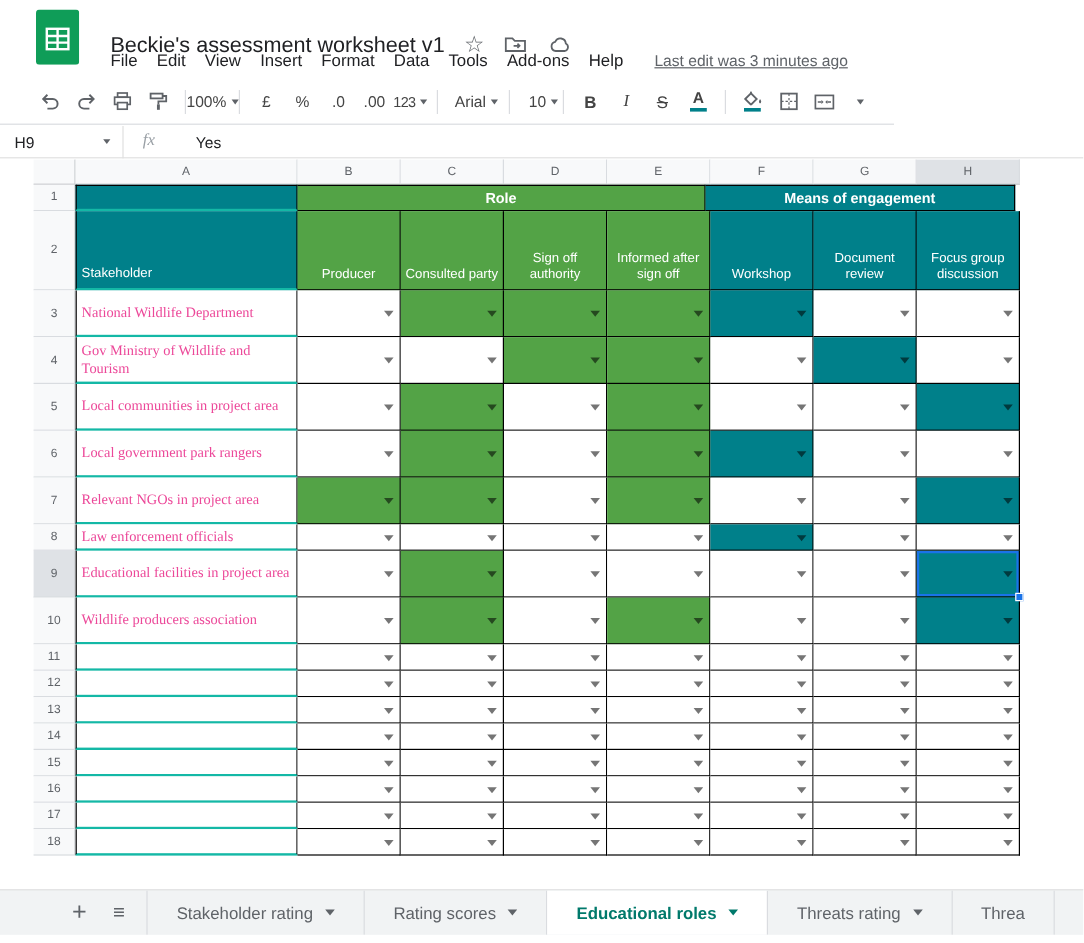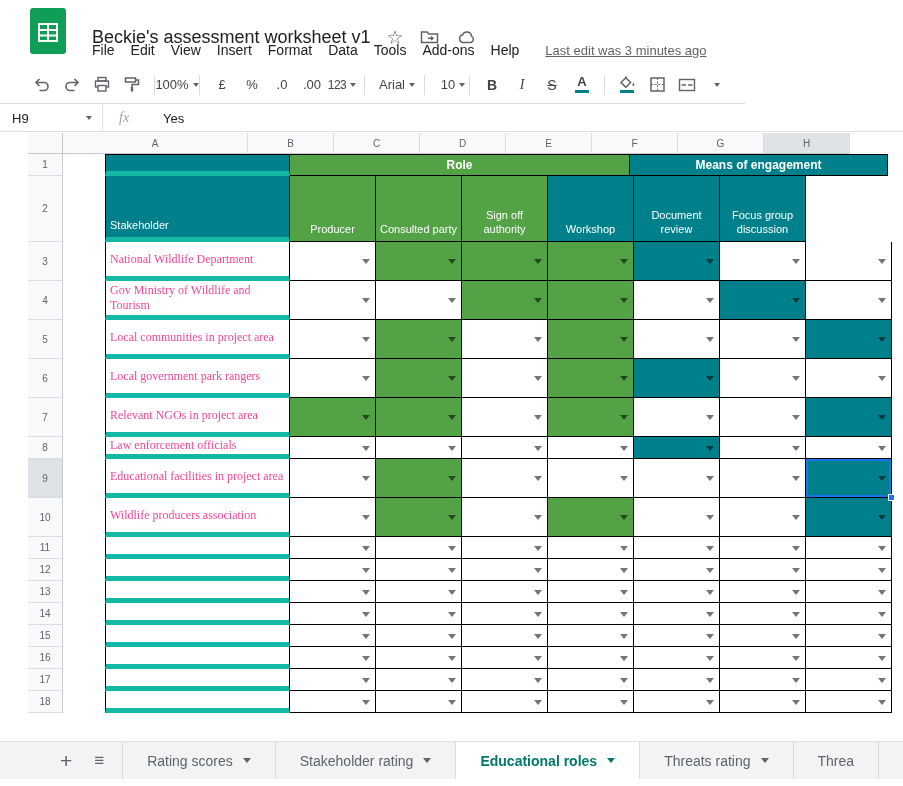--- a/index.html
+++ b/index.html
@@ -52,22 +52,22 @@
   .r2 { height:66px; }
   .rdata { height:39px; }
   .rshort { height:22px; }
   .corner { width:35px; background:#f8f9fa; border-right:1px solid #c7cacd; border-bottom:1px solid #c7cacd; }
   .colhdr { width:86px; background:#f8f9fa; border-right:1px solid #d9dce0; border-bottom:1px solid #c7cacd;
             color:#5f6368; font-size:10px; display:flex; align-items:center; justify-content:center; }
   .colhdr.cola { width:185px; }
   .rowhdr { width:35px; background:#f8f9fa; border-right:1px solid #c7cacd; border-bottom:1px solid #d9dce0;
             color:#5f6368; font-size:10px; display:flex; align-items:center; justify-content:center; }
   .hl { background:#dfe2e6; }
-  .acell { width:185px; border-left:1px solid #000; border-right:1px solid #000; border-bottom:5px solid #14b8a6;
-           background:#fff;margin-left:42px; }
+  .acell { width:185px; border-left:1px solid #000; border-right:1px solid #000; border-bottom:2px solid #14b8a6;
+           background:#fff; }
   .dcol { width:86px; border-right:1px solid #000; border-bottom:1px solid #000; background:#fff; }
   .band { color:#fff; font-weight:bold; font-size:12px; display:flex; align-items:center; justify-content:center;
           border-right:1px solid #000; border-bottom:1px solid #000; }
   .band4 { width:340px; }
   .band3 { width:258px; }
   .topb { border-top:1px solid #000; }
   .bg-green { background:var(--green); }
   .bg-teal { background:var(--teal); }
   .bg-white { background:#fff; }
   .h2 { color:#fff; font-weight:normal; font-size:11px; line-height:1.22; display:flex; align-items:flex-end;
@@ -276,20 +276,21 @@
         <div class="cell acell bg-teal topb"></div>
         <div class="cell band band4 bg-green topb">Role</div>
         <div class="cell band band3 bg-teal topb">Means of engagement</div>
       </div>
       <div class="grow r2">
         <div class="cell rowhdr">2</div>
         <div class="cell acell bg-teal h2 stake">Stakeholder</div>
         <div class="cell dcol h2 bg-green">Producer</div>
         <div class="cell dcol h2 bg-green">Consulted party</div>
         <div class="cell dcol h2 bg-green">Sign off authority</div>
+        <div class="cell dcol h2 bg-green">Informed after sign off</div>
         <div class="cell dcol h2 bg-teal">Workshop</div>
         <div class="cell dcol h2 bg-teal">Document review</div>
         <div class="cell dcol h2 bg-teal">Focus group discussion</div>
       </div>
       <div class="grow rdata">
         <div class="cell rowhdr">3</div>
         <div class="cell acell label">National Wildlife Department</div>
         <div class="cell dcol drop bg-white">
           <span class="arr"></span>
         </div>
@@ -690,25 +691,25 @@
       </div>
     </div>
 
   <div class="tabbar">
     <div class="tab-tools">
       <span class="add-btn">+</span>
       <span class="all-sheets-btn">≡</span>
     </div>
     <div class="tabs">
         <div class="sheet-tab">
+          <span>Stakeholder rating</span>
+          <span class="tab-caret"></span>
+        </div>
+        <div class="sheet-tab">
           <span>Rating scores</span>
-          <span class="tab-caret"></span>
-        </div>
-        <div class="sheet-tab">
-          <span>Stakeholder rating</span>
           <span class="tab-caret"></span>
         </div>
         <div class="sheet-tab active">
           <span>Educational roles</span>
           <span class="tab-caret"></span>
         </div>
         <div class="sheet-tab">
           <span>Threats rating</span>
           <span class="tab-caret"></span>
         </div>

